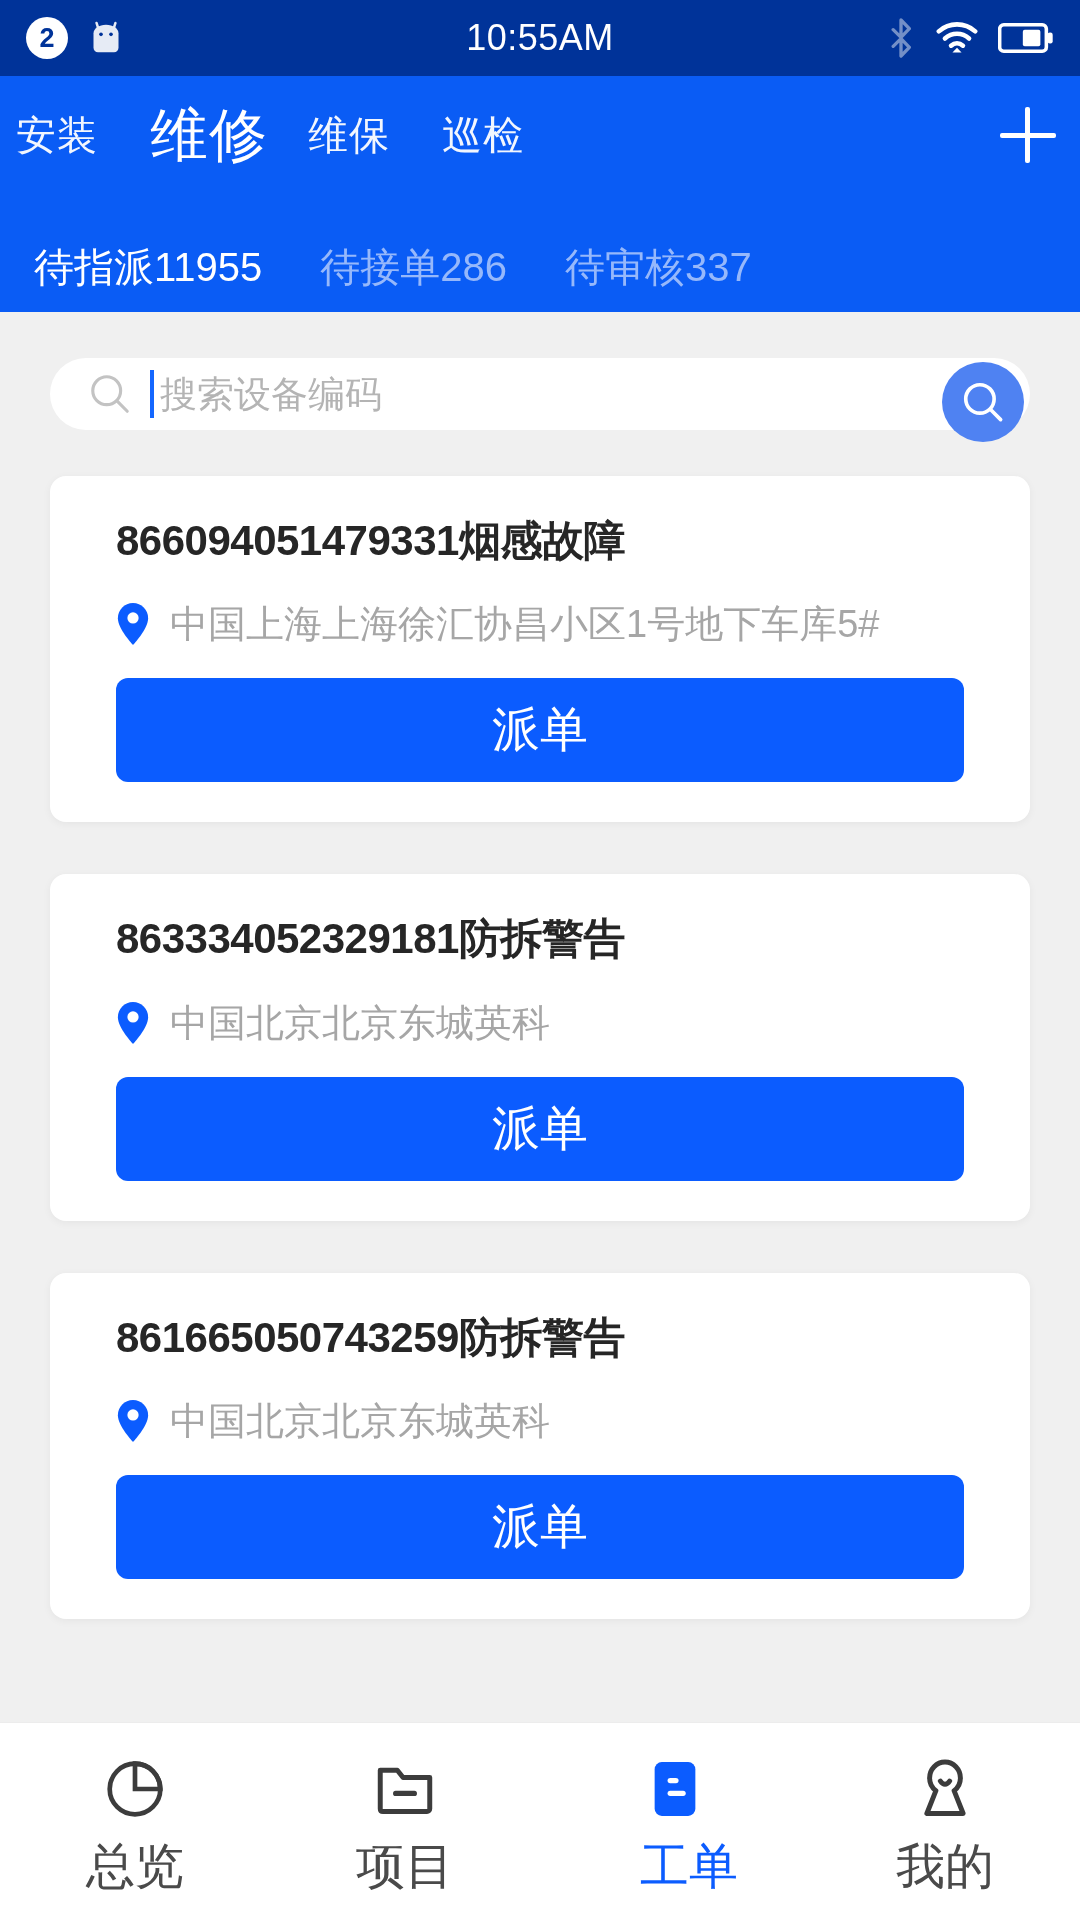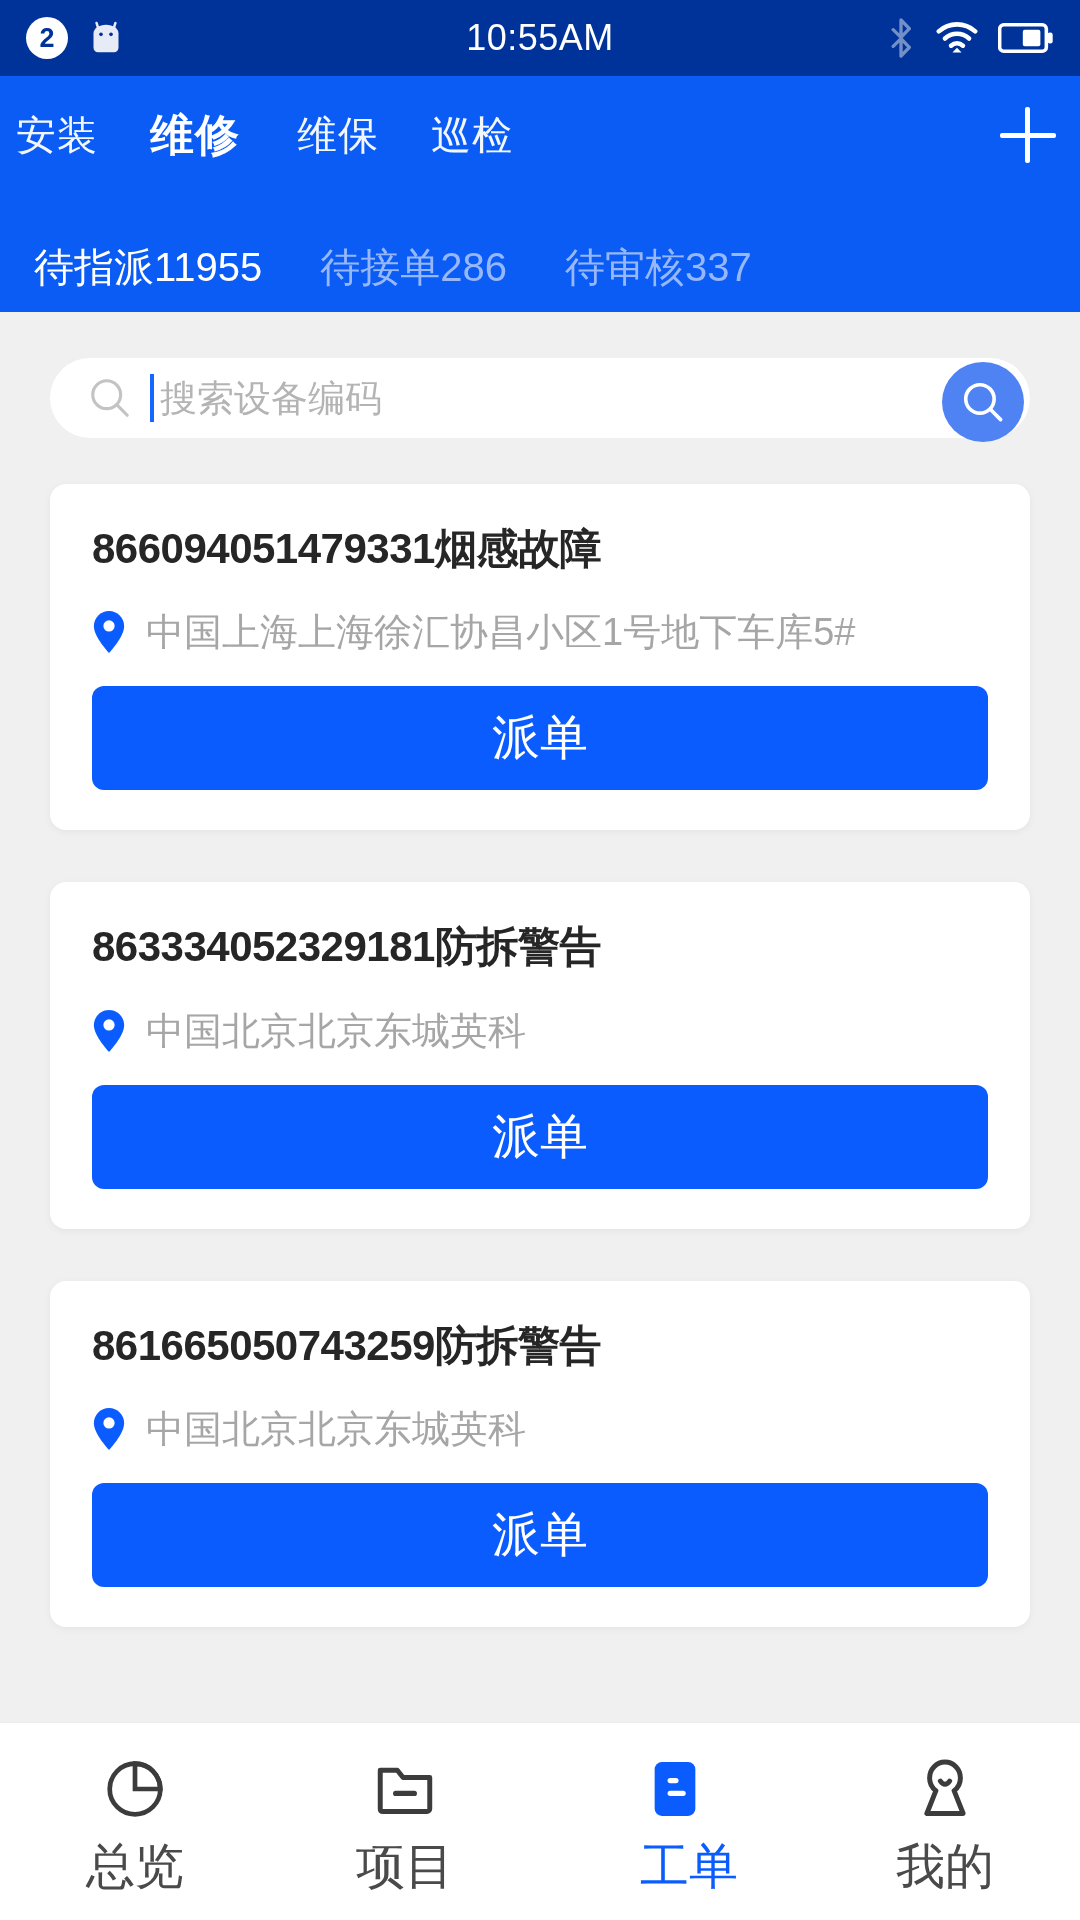--- a/index.html
+++ b/index.html
@@ -37,21 +37,21 @@
   .header{ background:#0A5CF5; flex:0 0 auto; }
   .maintabs{
     height:118px; display:flex; align-items:center; padding:0 16px;
     color:#fff;
   }
   .maintab{
     font-size:40px; color:#ffffff; opacity:.95;
     margin-right:52px; line-height:1; letter-spacing:1px;
     white-space:nowrap;
   }
-  .maintab.active{ font-size:44px; font-weight:700; opacity:1; margin-right:57px; }
+  .maintab.active{ font-size:58px; font-weight:400; opacity:1; margin-right:40px; }
   .plus-btn{
     margin-left:auto; width:72px; height:72px; position:relative;
   }
   .plus-btn::before, .plus-btn::after{
     content:""; position:absolute; background:#fff; border-radius:2px;
   }
   .plus-btn::before{ left:8px; right:8px; top:34px; height:5px; }
   .plus-btn::after{ top:8px; bottom:8px; left:33px; width:5px; }
 
   .subtabs{
@@ -69,42 +69,42 @@
   }
 
   
   .content{
     flex:1 1 auto; background:#f0f0f0; padding:0 50px;
     overflow:hidden; position:relative;
   }
 
   .searchrow{ padding-top:46px; }
   .searchbox{
-    position:relative; height:80px; background:#fff; border-radius:44px;
+    position:relative; height:72px; background:#fff; border-radius:44px;
     display:flex; align-items:center; padding-left:38px;
   }
   .mag-grey{ width:44px;height:44px; flex:0 0 44px; }
   .caret{
     width:4px; height:48px; background:#1467ff; margin:0 0 0 18px; flex:0 0 4px;
   }
   .placeholder{
     font-size:37px; color:#b4b4b4; margin-left:6px; line-height:1;
     white-space:nowrap;
   }
   .search-btn{
     position:absolute; right:6px; top:4px;
     width:82px;height:80px;border-radius:50%;
     background:#4f82f2; display:flex;align-items:center;justify-content:center;
   }
   .mag-white{ width:46px;height:46px; }
 
   
   .cards{ margin-top:46px; }
   .card{
-    background:#fff; border-radius:16px; padding:40px 42px 40px;
+    background:#fff; border-radius:16px; padding:40px 66px 40px;
     margin-bottom:52px; box-shadow:0 2px 8px rgba(0,0,0,.05);
   }
   .card-title{
     font-size:42px; font-weight:bold; color:#262626; line-height:1.2;
     letter-spacing:-.5px; white-space:nowrap;
   }
   .card-addr{
     display:flex; align-items:center; margin-top:36px; margin-bottom:32px;
   }
   .pin-ico{ width:34px;height:44px; flex:0 0 34px; margin-right:20px; }

